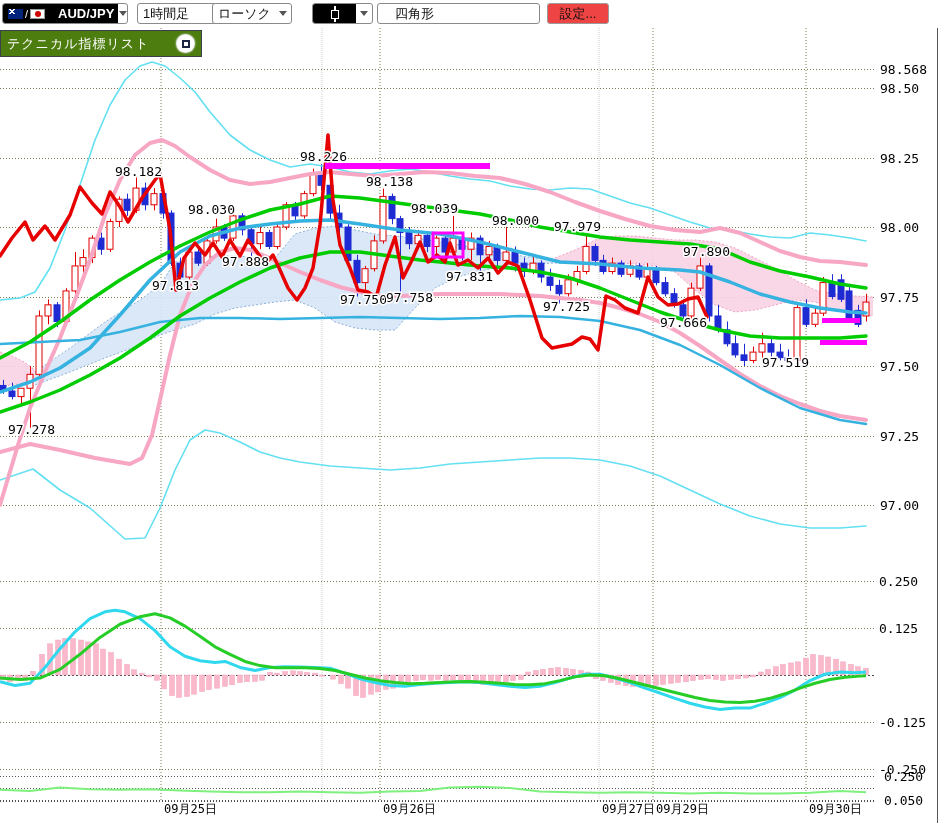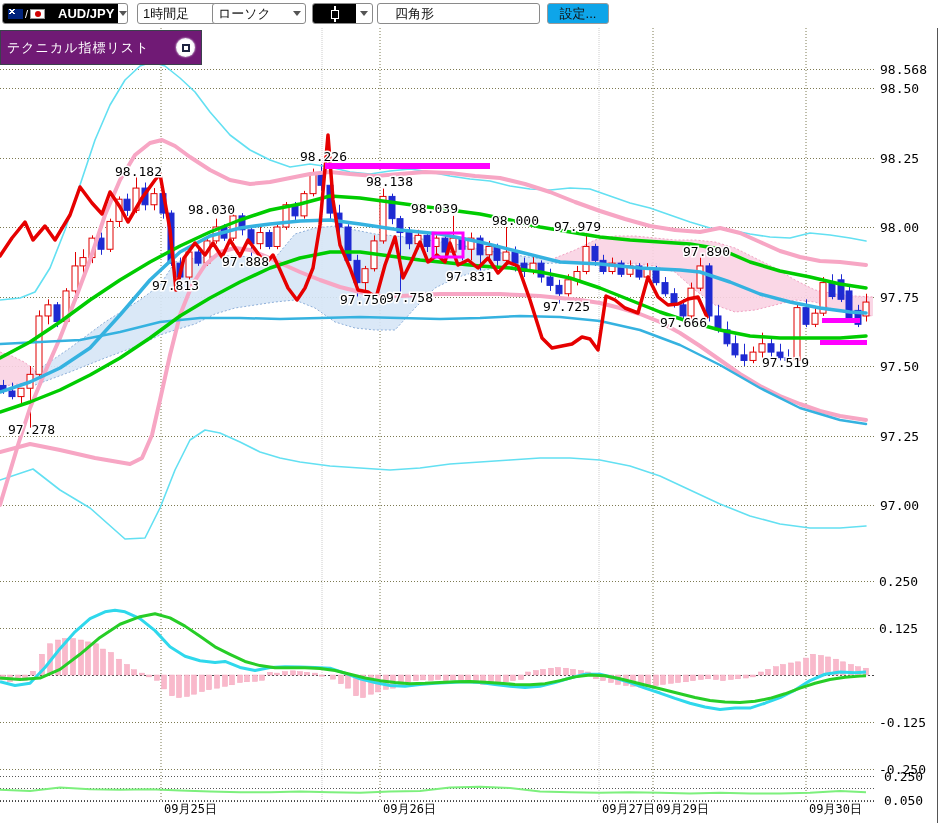--- a/index.html
+++ b/index.html
@@ -22,24 +22,24 @@
   .flag-jp { background:#fff; border:1px solid #999; }
   .flag-jp::before { content:""; position:absolute; left:50%; top:50%; width:6px; height:6px;
     margin:-3px 0 0 -3px; background:#d element; background:#d00000; border-radius:50%; }
   .slash { color:#fff; font-size:11px; margin:0 1px; }
   .candle-glyph { display:inline-block; width:10px; height:16px; position:relative; }
   .candle-glyph::before { content:""; position:absolute; left:4px; top:0; width:2px; height:16px; background:#fff; }
   .candle-glyph::after { content:""; position:absolute; left:1px; top:4px; width:6px; height:7px;
     background:#000; border:1px solid #fff; }
   .textinput { position:absolute; top:3px; height:21px; border:1px solid #8a8a8a; border-radius:3px;
     font-size:13px; padding:0 17px; color:#111; font-family:"Liberation Sans",sans-serif; }
-  .btn { position:absolute; top:3px; height:21px; background:#0ea5e9; border:1px solid #9a9a9a;
+  .btn { position:absolute; top:3px; height:21px; background:#ef4444; border:1px solid #9a9a9a;
     border-radius:3px; font-size:13px; display:flex; align-items:center; justify-content:center; color:#111; }
   
-  .ind-header { position:absolute; left:0; top:30px; width:202px; height:35px; background:#701a75;
+  .ind-header { position:absolute; left:0; top:30px; width:202px; height:27px; background:#4d7c0f;
     color:#fff; display:flex; align-items:center; padding:0 6px; font-size:13px; z-index:25;
     border:1px solid #3c404d; }
   .ind-header .title { flex:1; letter-spacing:1px; }
   .restore-btn { width:19px; height:19px; border-radius:50%; background:radial-gradient(#ffffff 55%, #cfd4e2);
     display:flex; align-items:center; justify-content:center; box-shadow:0 0 2px #fff; }
   .restore-btn i { width:8px; height:8px; border:2px solid #1d2340; display:block; background:#fff; }
   
   #chart { position:absolute; left:0; top:0; width:943px; height:823px; z-index:1; }
   svg text { font-family:"DejaVu Sans Mono", monospace; }
 </style>
@@ -458,21 +458,21 @@
     <span class="chev">
         <i></i>
       </span>
   </div>
   <div class="combo" style="left:137px; width:90px;">
     <span style="flex:1; padding-left:5px;">1時間足</span>
     <span class="chev">
         <i></i>
       </span>
   </div>
-  <div class="combo" style="left:212px; width:94px;">
+  <div class="combo" style="left:212px; width:80px;">
     <span style="flex:1; padding-left:5px;">ローソク</span>
     <span class="chev">
         <i></i>
       </span>
   </div>
   <div class="combo" style="left:312px; width:61px;">
     <div class="blackfield" style="justify-content:center;">
       <span class="candle-glyph"></span>
     </div>
     <span class="chev">

